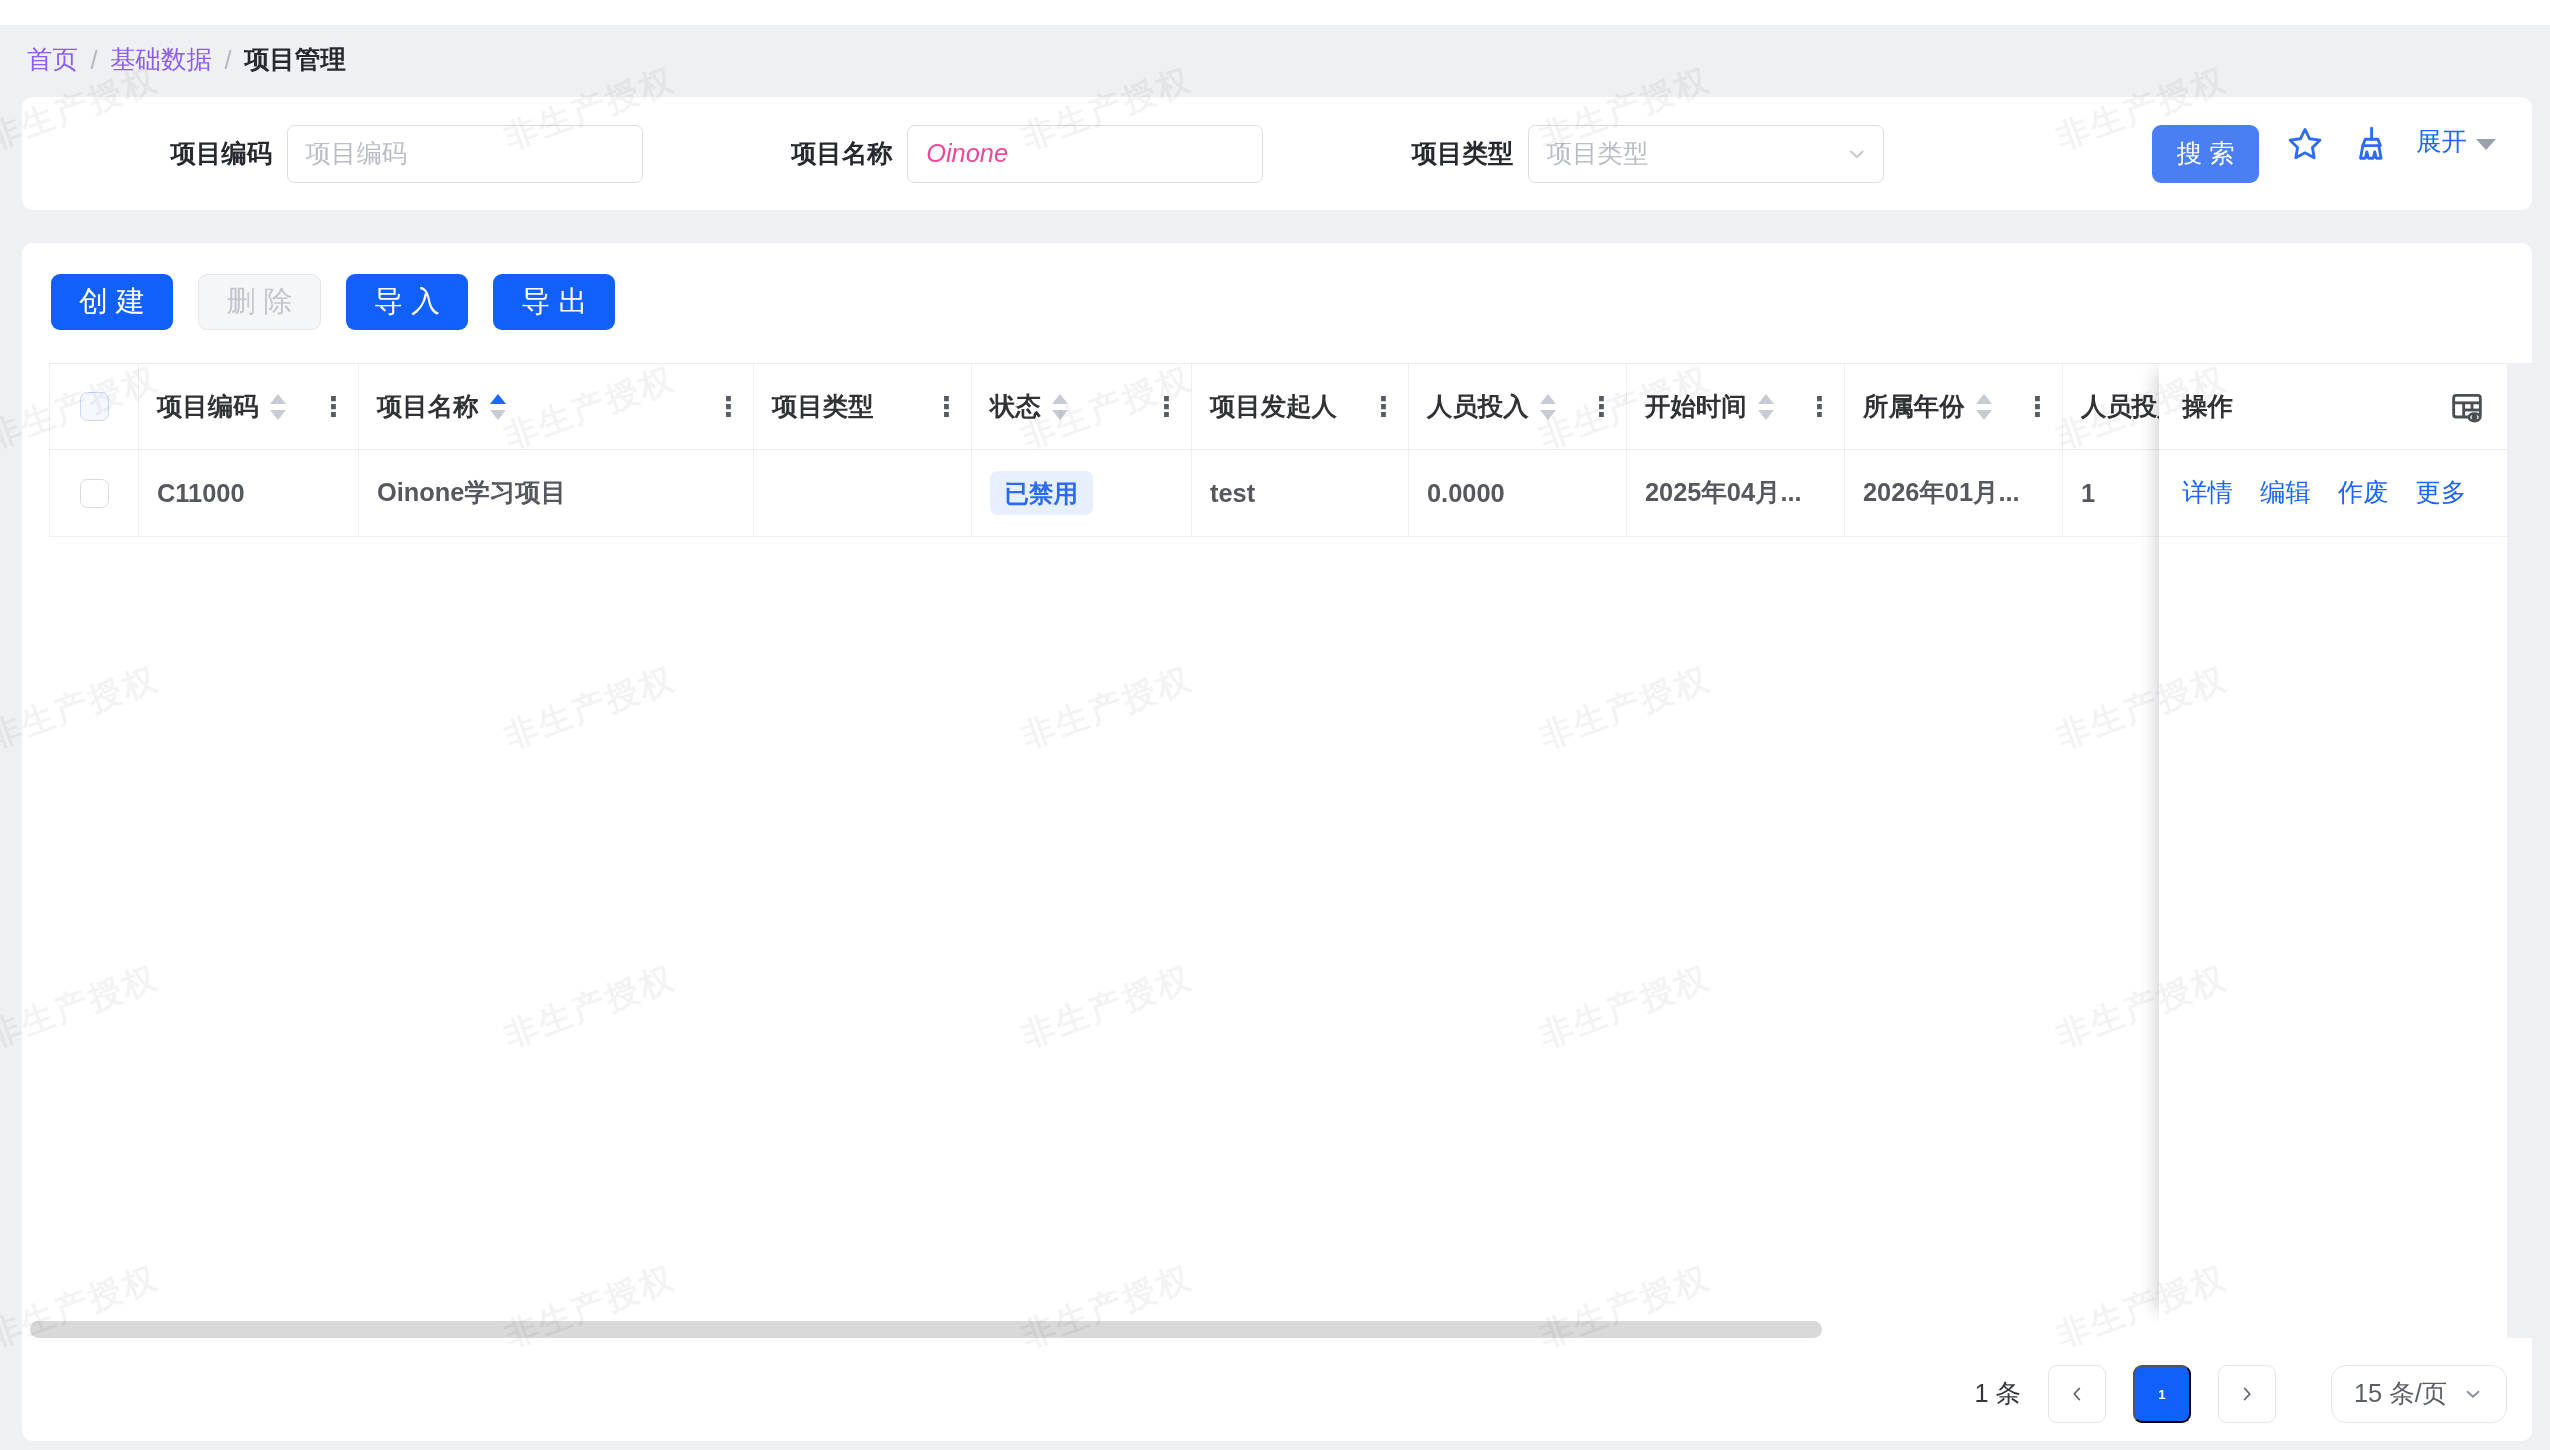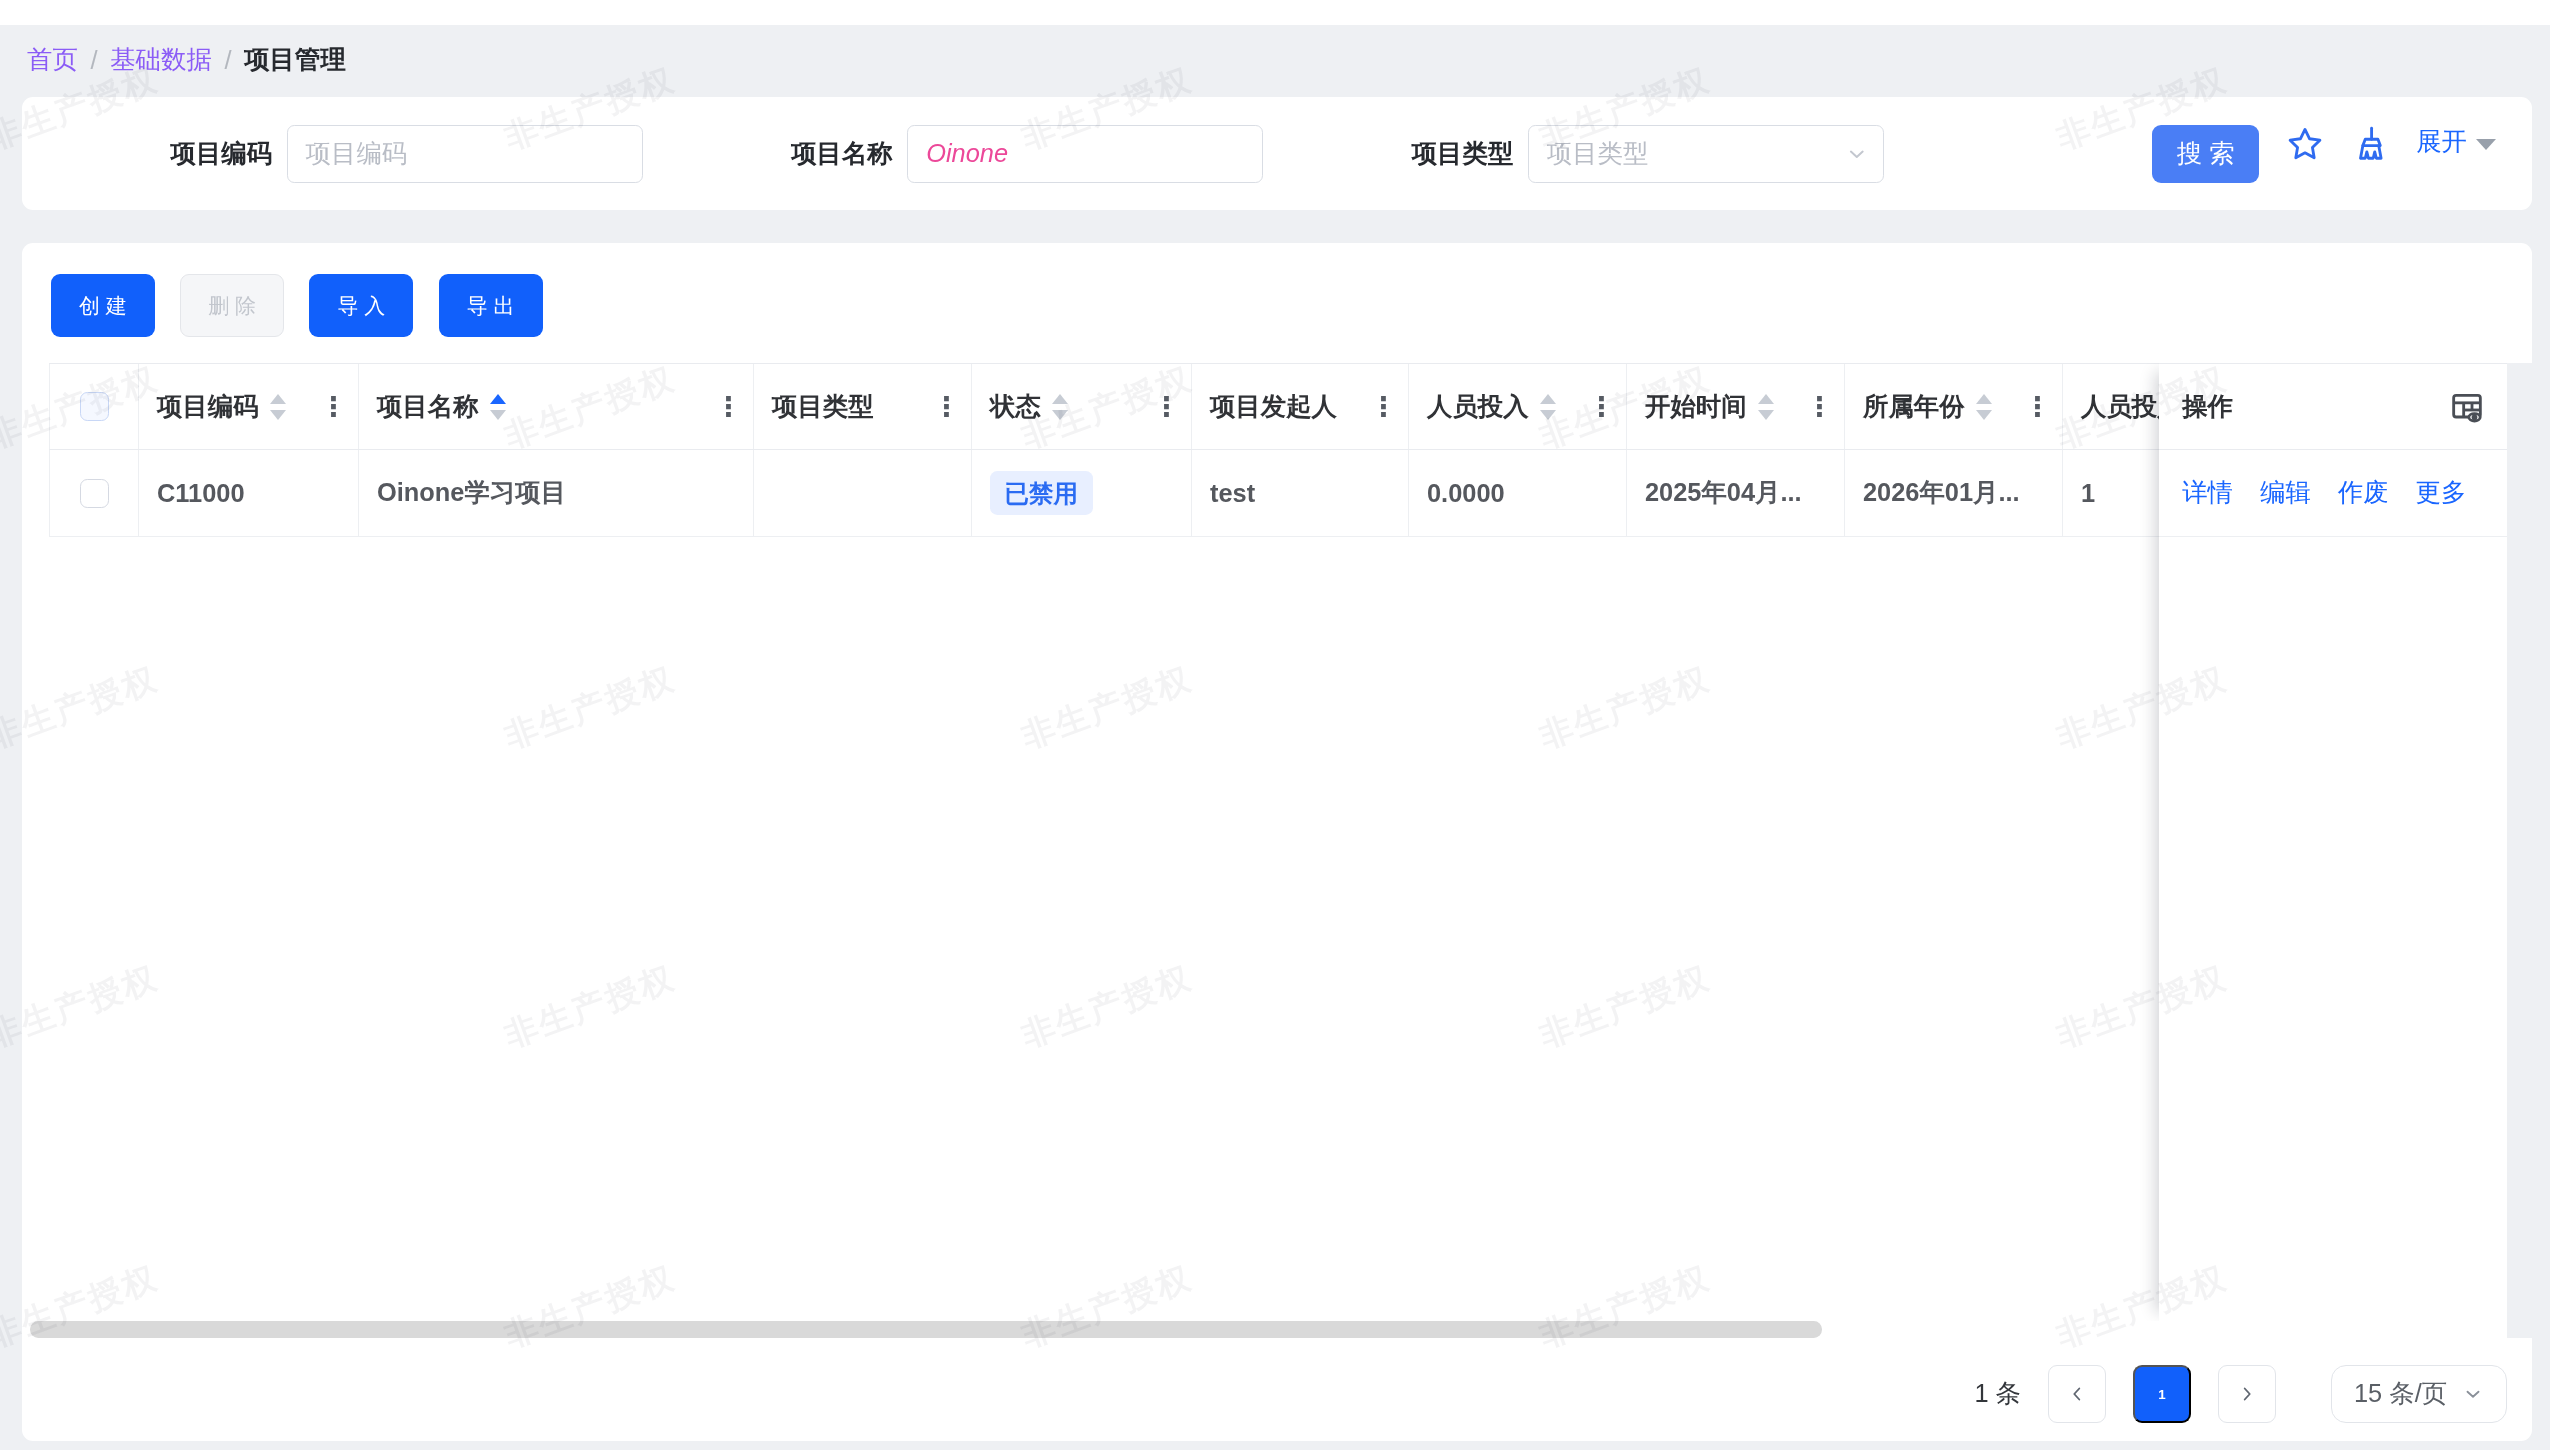--- a/index.html
+++ b/index.html
@@ -53,21 +53,21 @@
   .filter-actions{margin-left:auto;display:flex;align-items:flex-start;gap:27px;}
   .btn-search{min-width:107px;height:58px;border-radius:9px;background:var(--search);color:#fff;
               border:none;font-size:25.4px;display:flex;align-items:center;justify-content:center;cursor:pointer;}
   .icon-btn{display:flex;align-items:center;justify-content:center;cursor:pointer;background:none;border:none;}
   .expand{display:flex;align-items:center;gap:9px;color:var(--link);cursor:pointer;}
   .expand .tri{width:0;height:0;border:10px solid transparent;border-top:11.8px solid #98a0ab;border-bottom:0;margin-top:5.4px;}
 
   
   .main-card{position:relative;height:1198px;margin-top:33px;overflow:hidden;}
   .toolbar{display:flex;gap:25.4px;padding:31px 0 0 29px;}
-  .btn{height:63px;border-radius:9px;padding:0 27px;font-size:21px;border:1.8px solid transparent;
+  .btn{height:56px;border-radius:9px;padding:0 27px;font-size:29px;border:1.8px solid transparent;
        display:flex;align-items:center;justify-content:center;white-space:pre;cursor:pointer;}
   .btn.primary{background:var(--primary);color:#fff;}
   .btn.disabled{background:#f5f6f8;border-color:#e4e6ea;color:#c2c6cd;cursor:not-allowed;}
 
   
   .table-zone{position:absolute;left:27px;right:25.4px;top:120px;height:958px;overflow:hidden;}
   .header-row,.data-row{display:flex;align-items:stretch;background:#fff;}
   .header-row{height:87px;border-top:1.8px solid var(--border);border-bottom:1.8px solid var(--border);}
   .data-row{height:87px;border-bottom:1.8px solid #edeff2;}
   .th,.td{position:relative;display:flex;align-items:center;flex:0 0 auto;border-right:1.8px solid #edeff2;overflow:hidden;}

